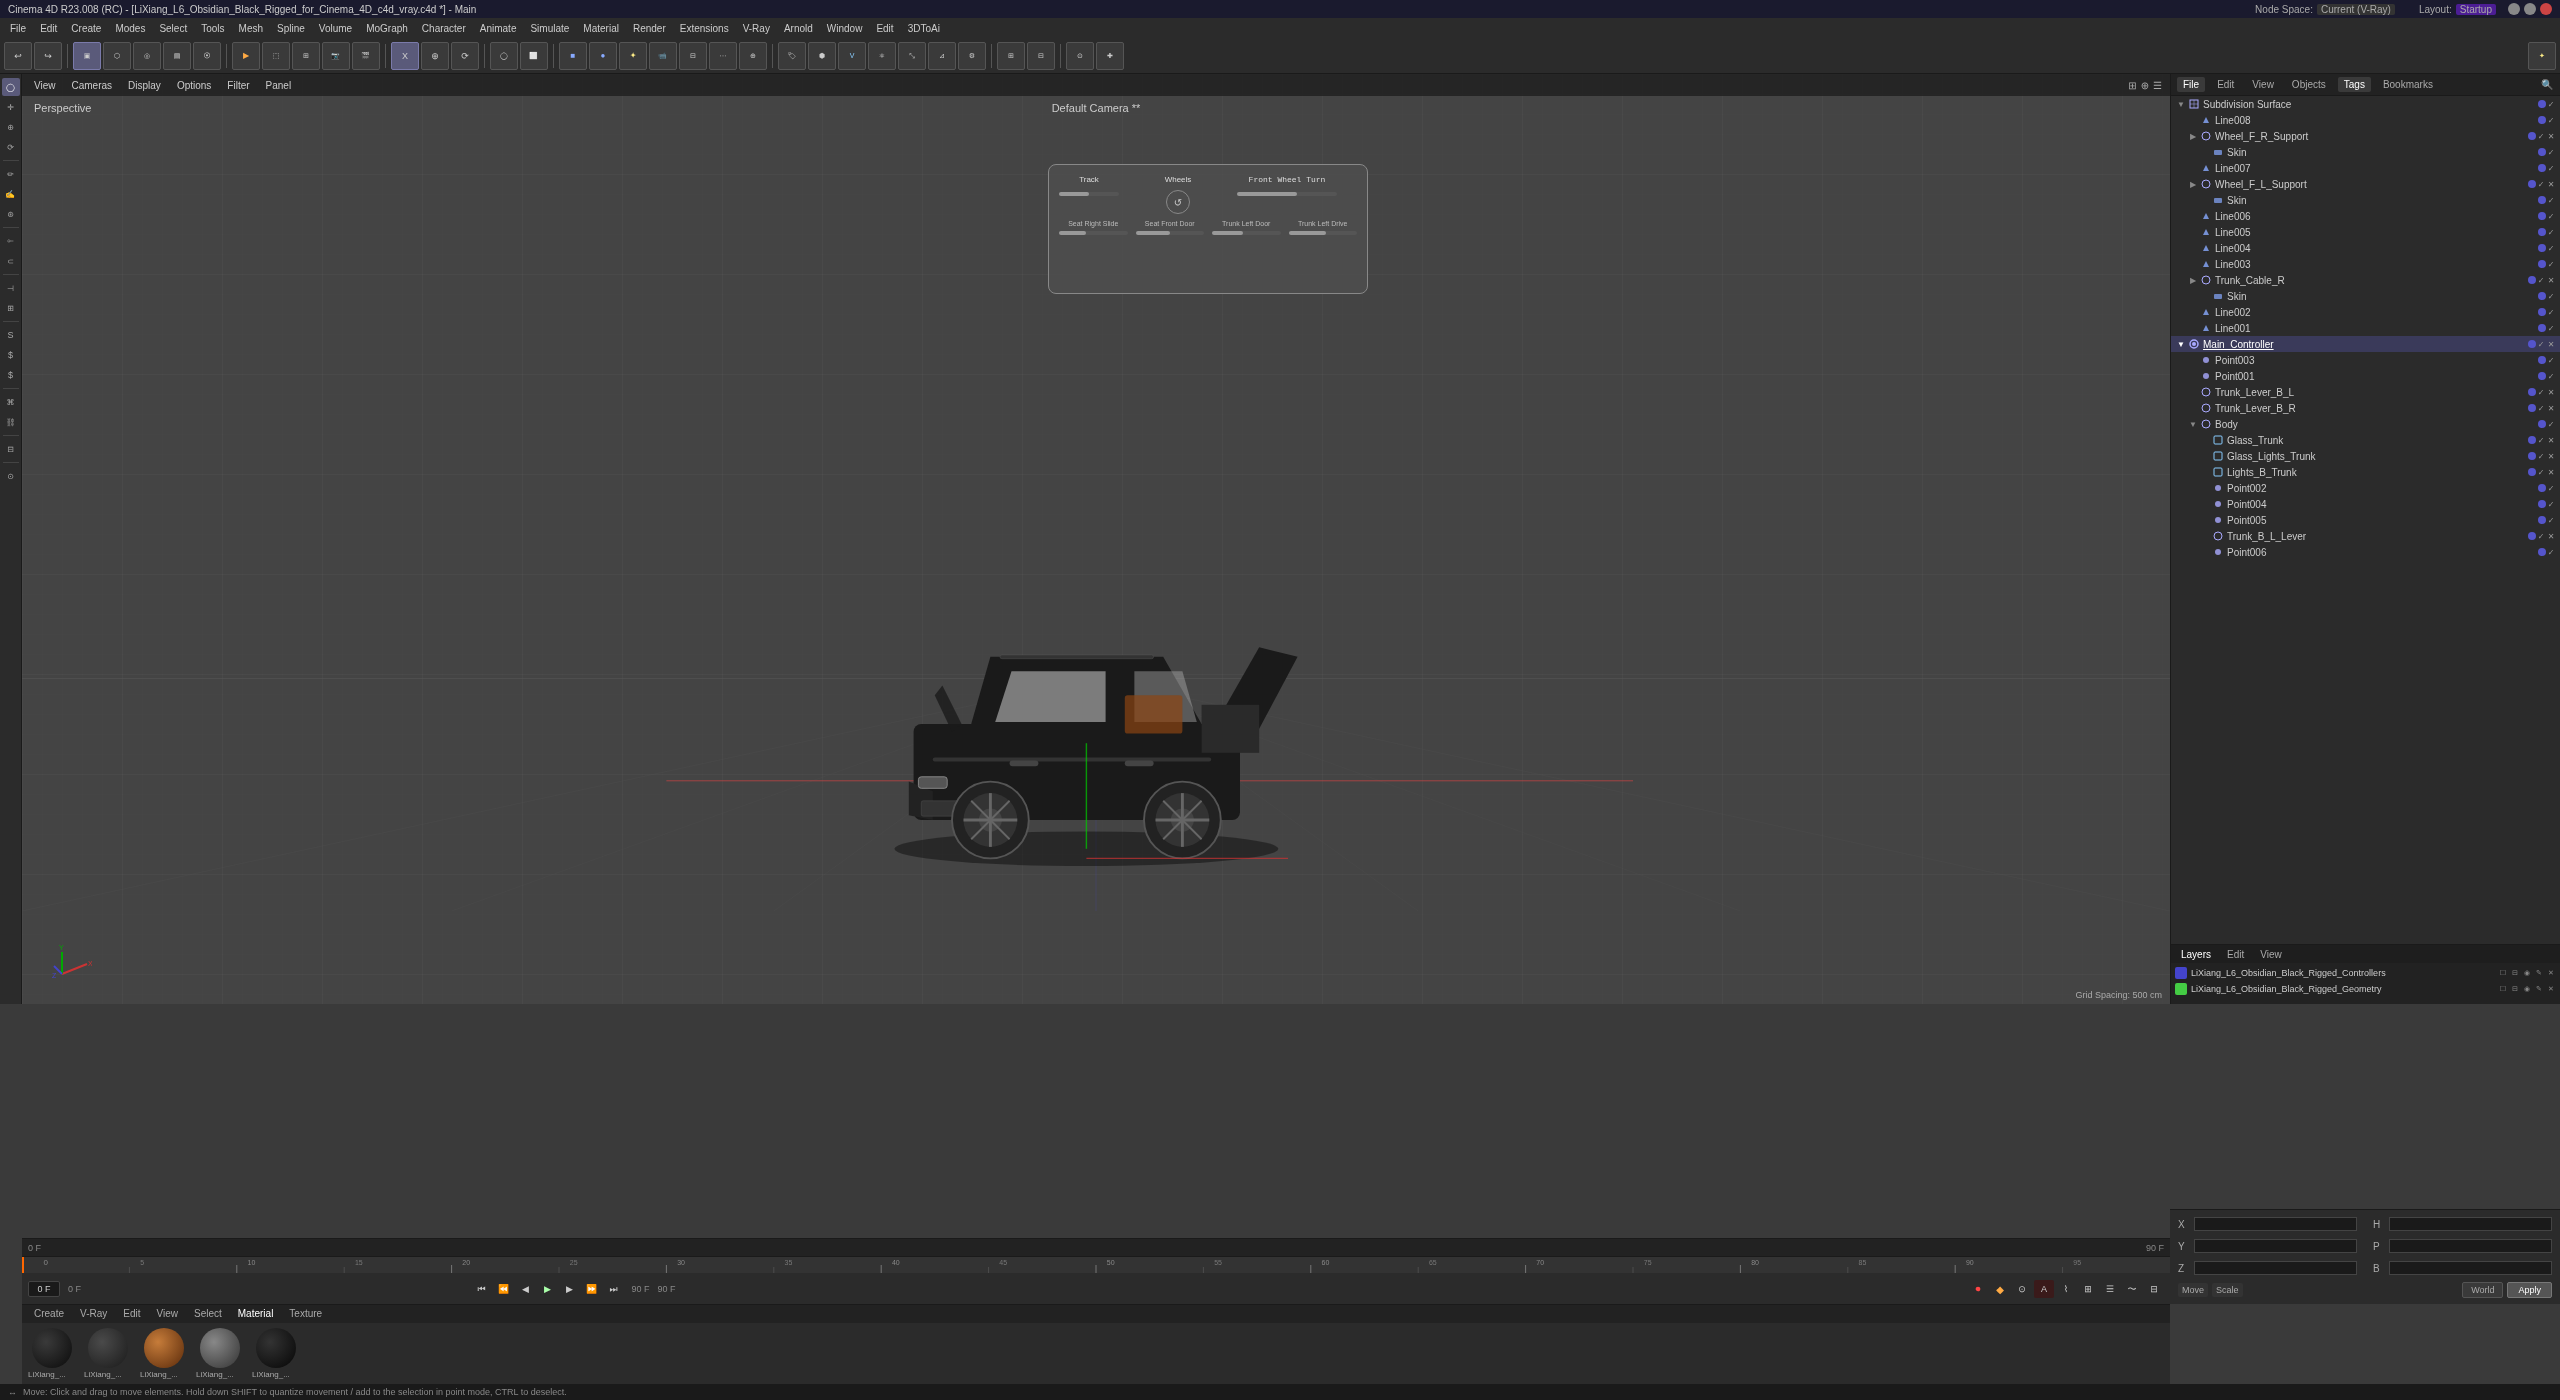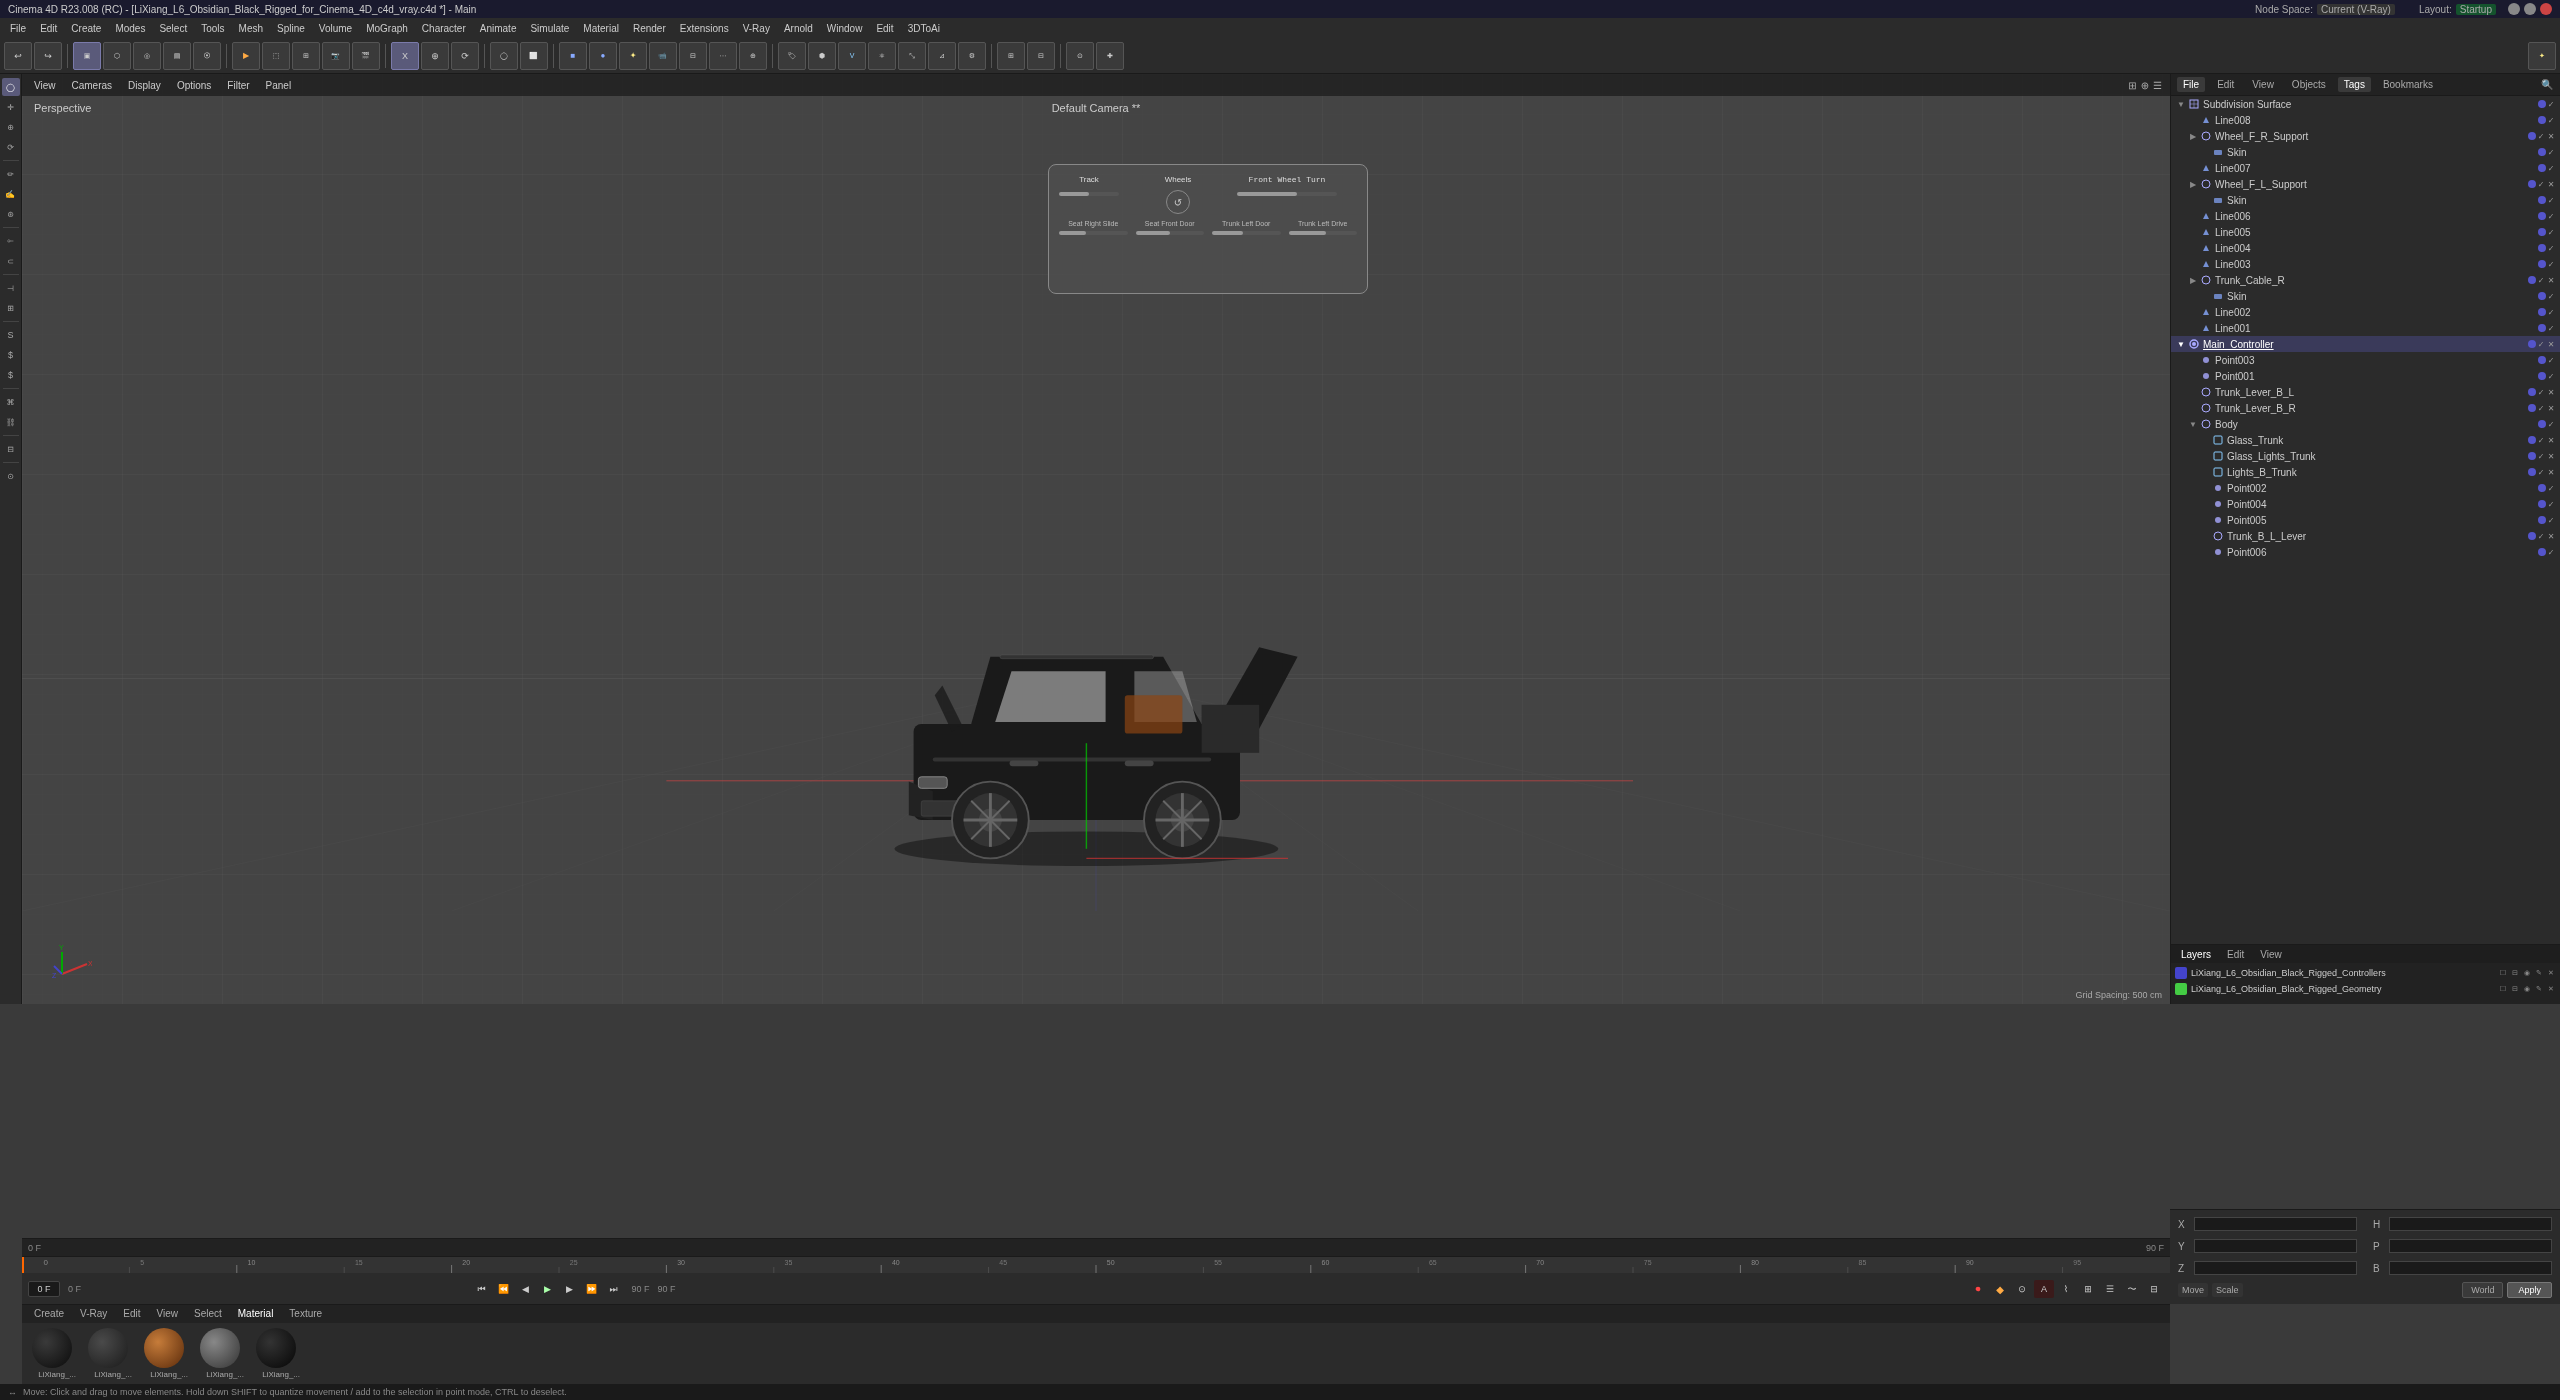--- a/index.html
+++ b/index.html
@@ -383,21 +383,21 @@
     }
     .material-sphere {
       width: 40px; height: 40px;
       border-radius: 50%;
       position: relative;
       overflow: hidden;
     }
     .material-label {
       font-size: 8px;
       color: #aaa;
-      text-align: right;
+      text-align: left;
       width: 48px;
       overflow: hidden;
       text-overflow: ellipsis;
       white-space: nowrap;
     }
 
     
     #status-bar {
       height: 16px;
       background: #1a1a1a;
@@ -495,21 +495,21 @@
 </head>
 <body>
 
 <div id="title-bar">
   <span style="font-size:10px; color:#ccc;">Cinema 4D R23.008 (RC) - [LiXiang_L6_Obsidian_Black_Rigged_for_Cinema_4D_c4d_vray.c4d *] - Main</span>
   <span style="flex:1"></span>
   <span style="margin-right:4px;">Node Space:</span>
   <span style="background:#333; padding:0 4px; border-radius:2px; cursor:pointer;">Current (V-Ray)</span>
   <span style="margin:0 12px;"></span>
   <span style="margin-right:4px;">Layout:</span>
-  <span style="background:#14532d; padding:0 4px; border-radius:2px; cursor:pointer;">Startup</span>
+  <span style="background:#4c1d95; padding:0 4px; border-radius:2px; cursor:pointer;">Startup</span>
   <span style="margin-left:12px;"></span>
   <div class="win-controls">
     <div class="win-btn minimize"></div>
     <div class="win-btn maximize"></div>
     <div class="win-btn close" style="background:#cc4444;"></div>
   </div>
 </div>
 
 <div id="menu-bar">
   <div class="menu-item">File</div>

